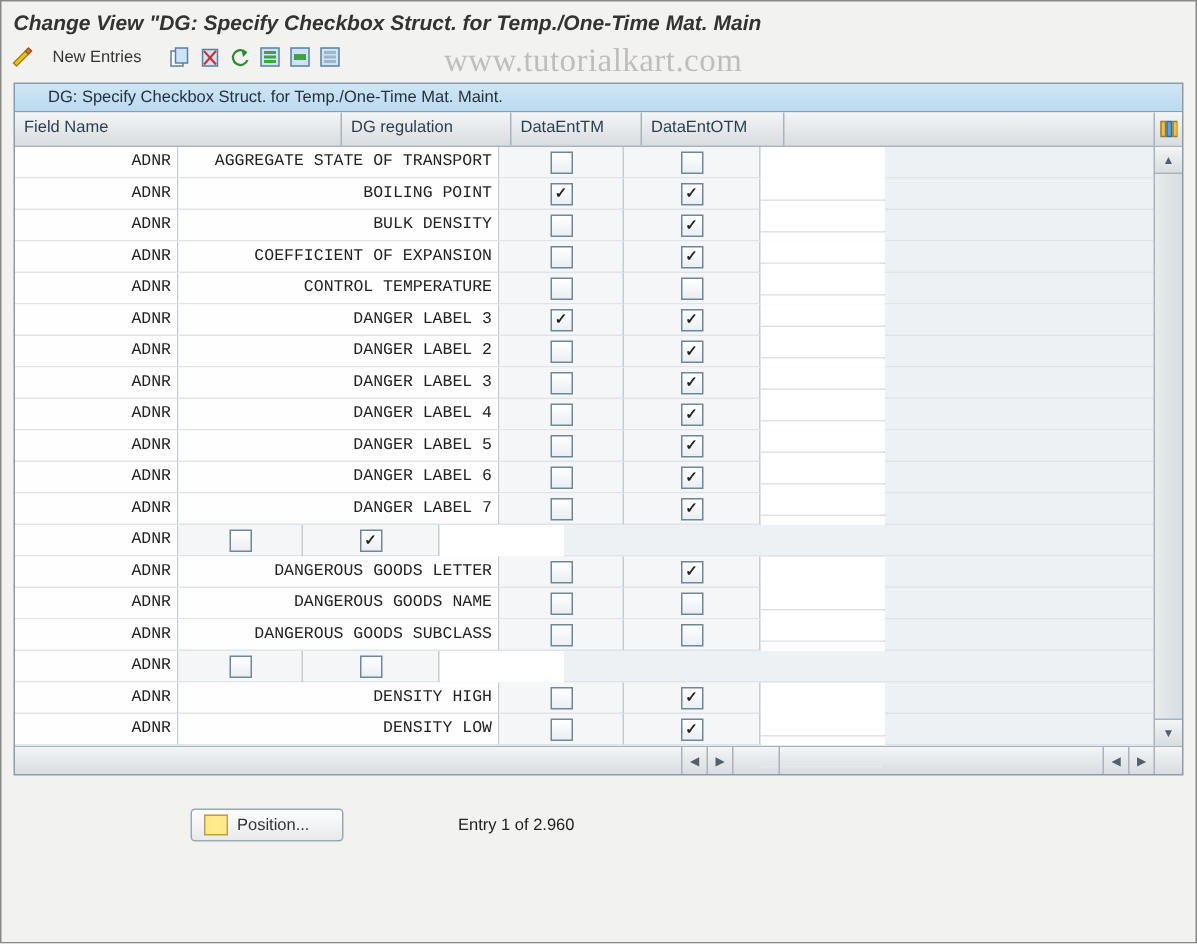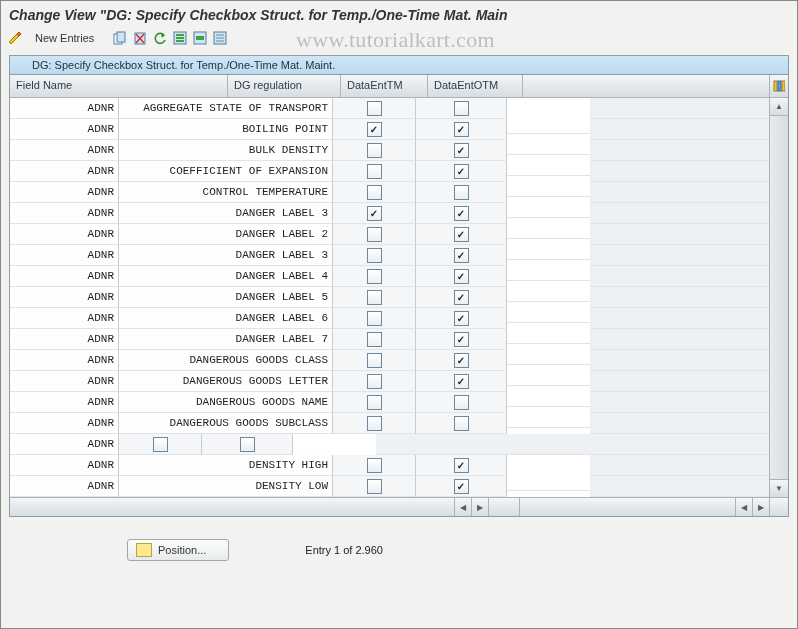--- a/index.html
+++ b/index.html
@@ -475,23 +475,20 @@
               </div>
               <div class="cell cb col-c3">
                 <div class="cb-box"></div>
               </div>
               <div style="flex: 1 1 0%; border-bottom: 1px solid rgb(224, 228, 232); background: rgb(238, 241, 243);"></div>
             </div>
             <div class="row">
               <div class="cell input col-reg">
                 <span>ADNR</span>
               </div>
-              <div class="cell input col-field">
-                <span>DANGEROUS GOODS CLASS</span>
-              </div>
               <div class="cell cb col-c1">
                 <div class="cb-box"></div>
               </div>
               <div class="cell cb col-c2">
                 <div class="cb-box" style="color: rgb(34, 34, 34); font-weight: bold;">✓</div>
               </div>
               <div class="cell cb col-c3">
                 <div class="cb-box"></div>
               </div>
               <div style="flex: 1 1 0%; border-bottom: 1px solid rgb(224, 228, 232); background: rgb(238, 241, 243);"></div>

